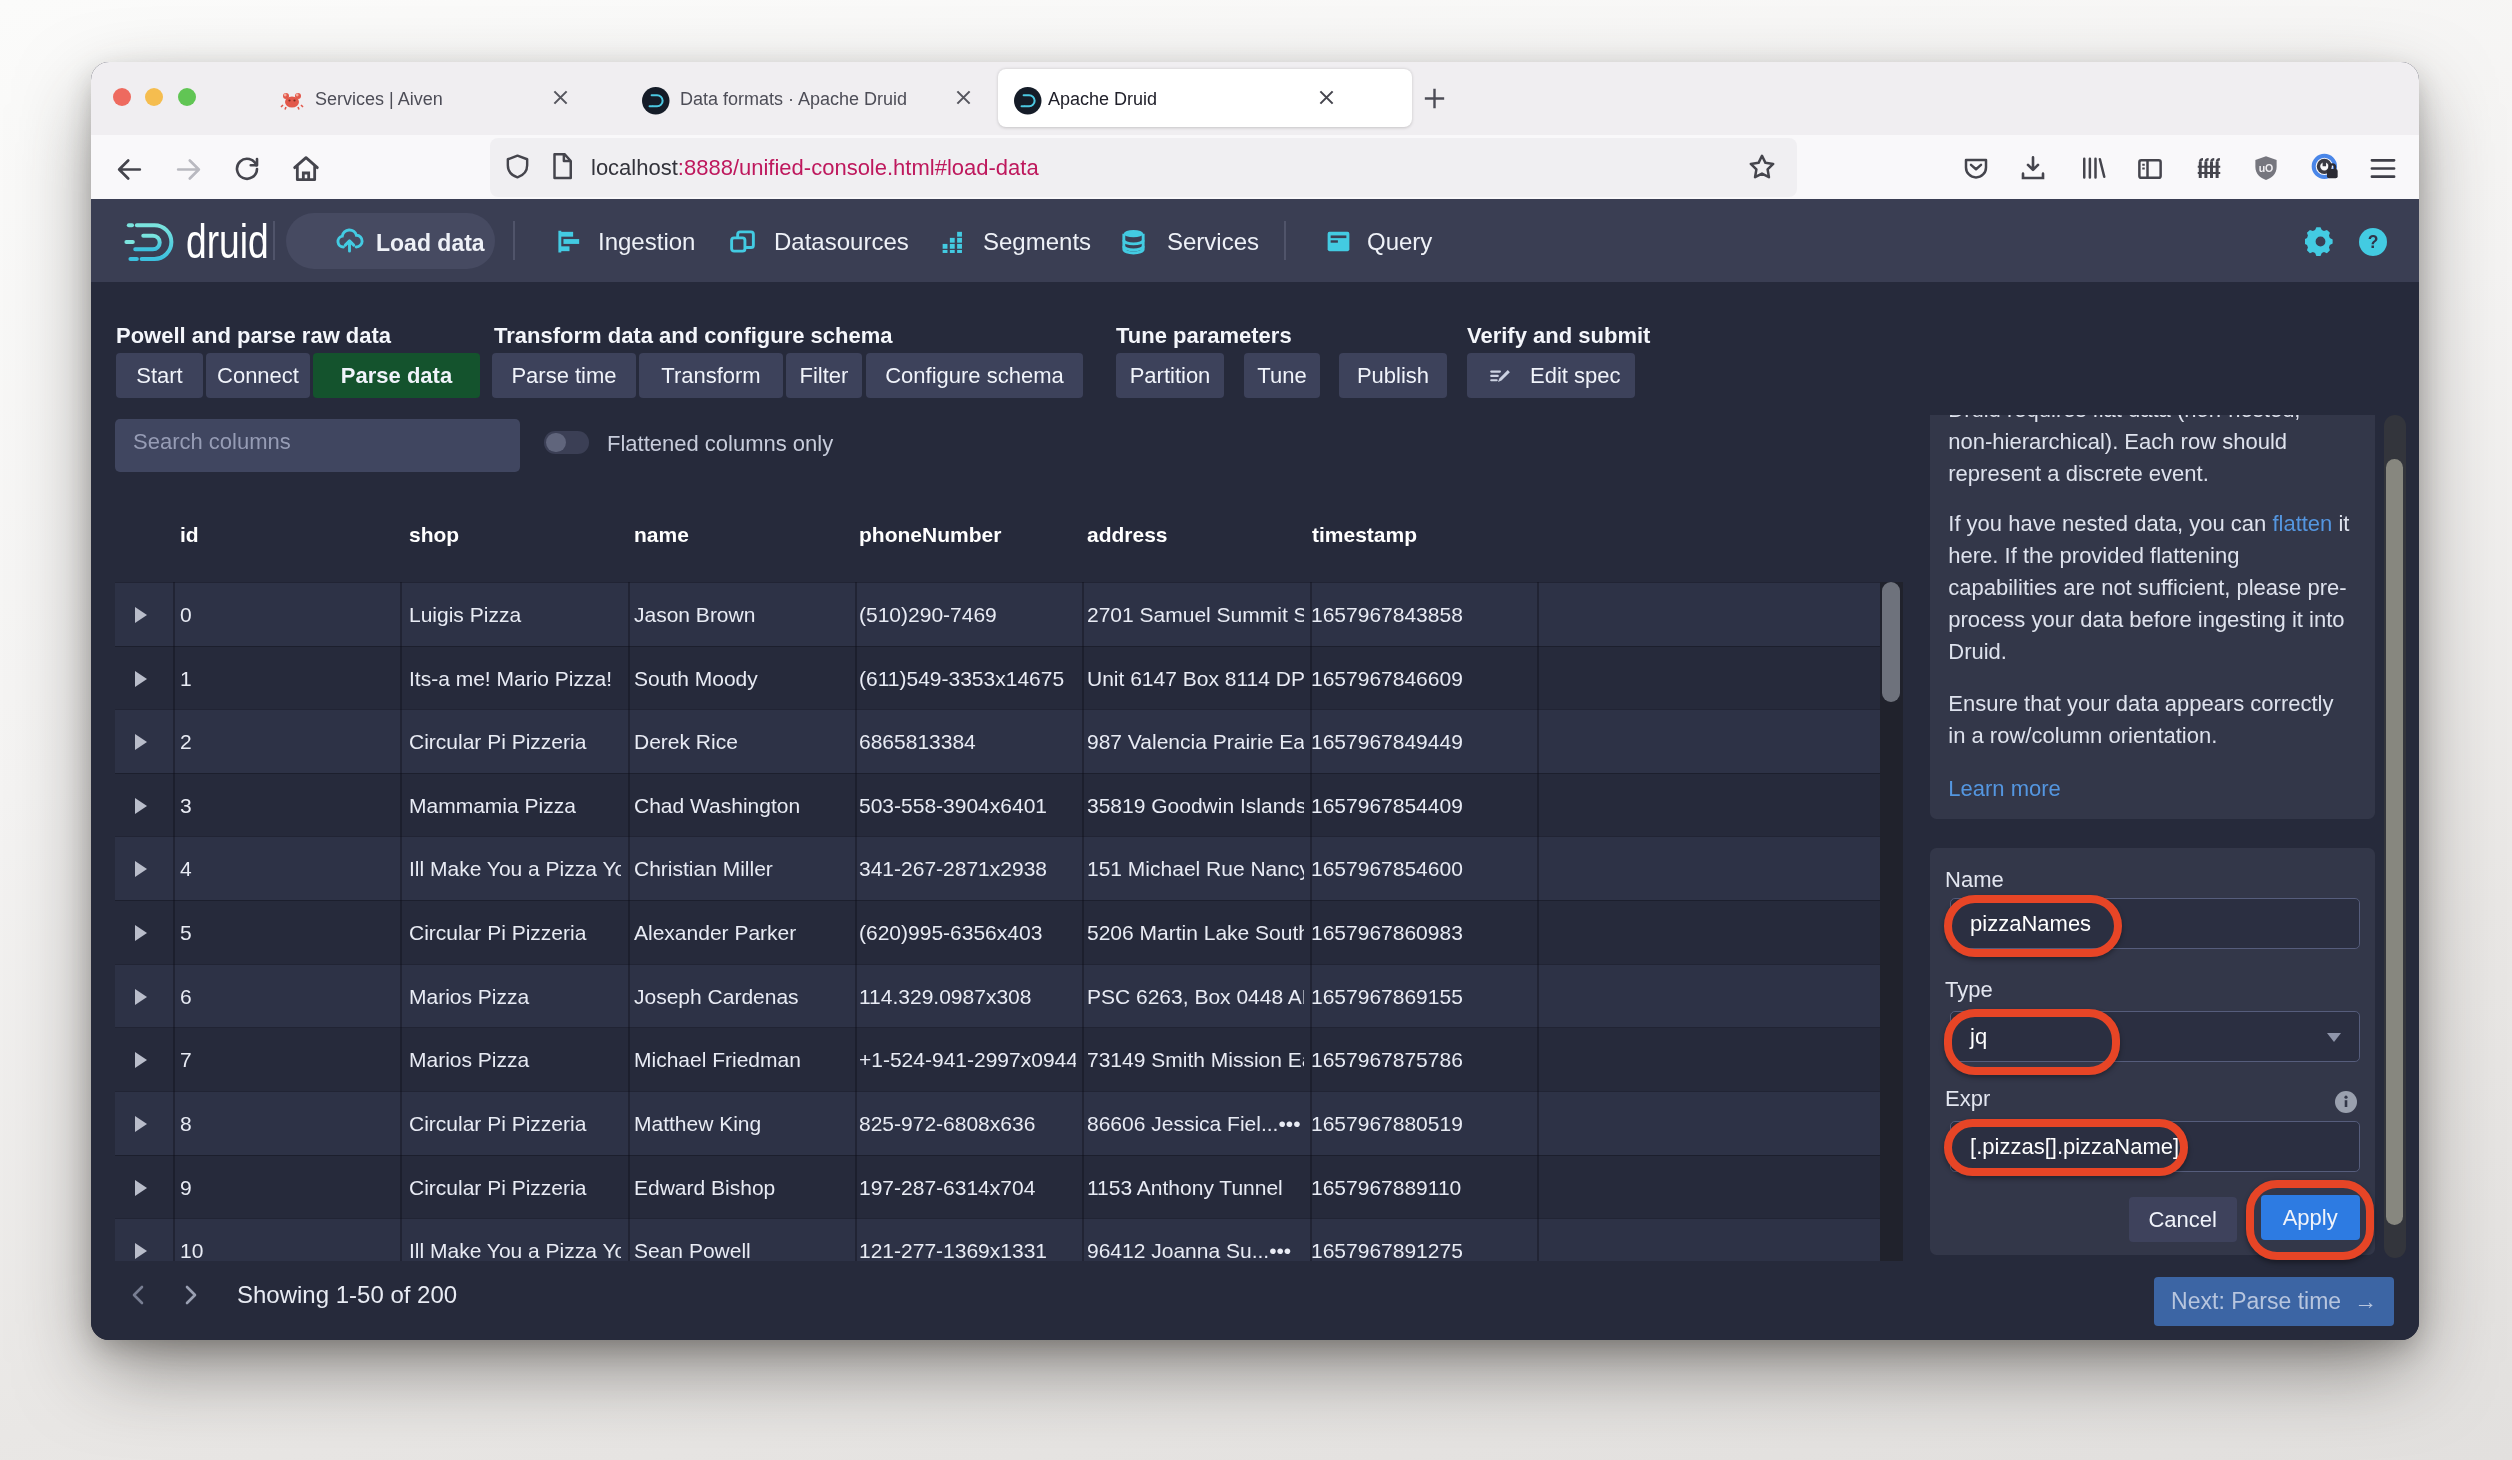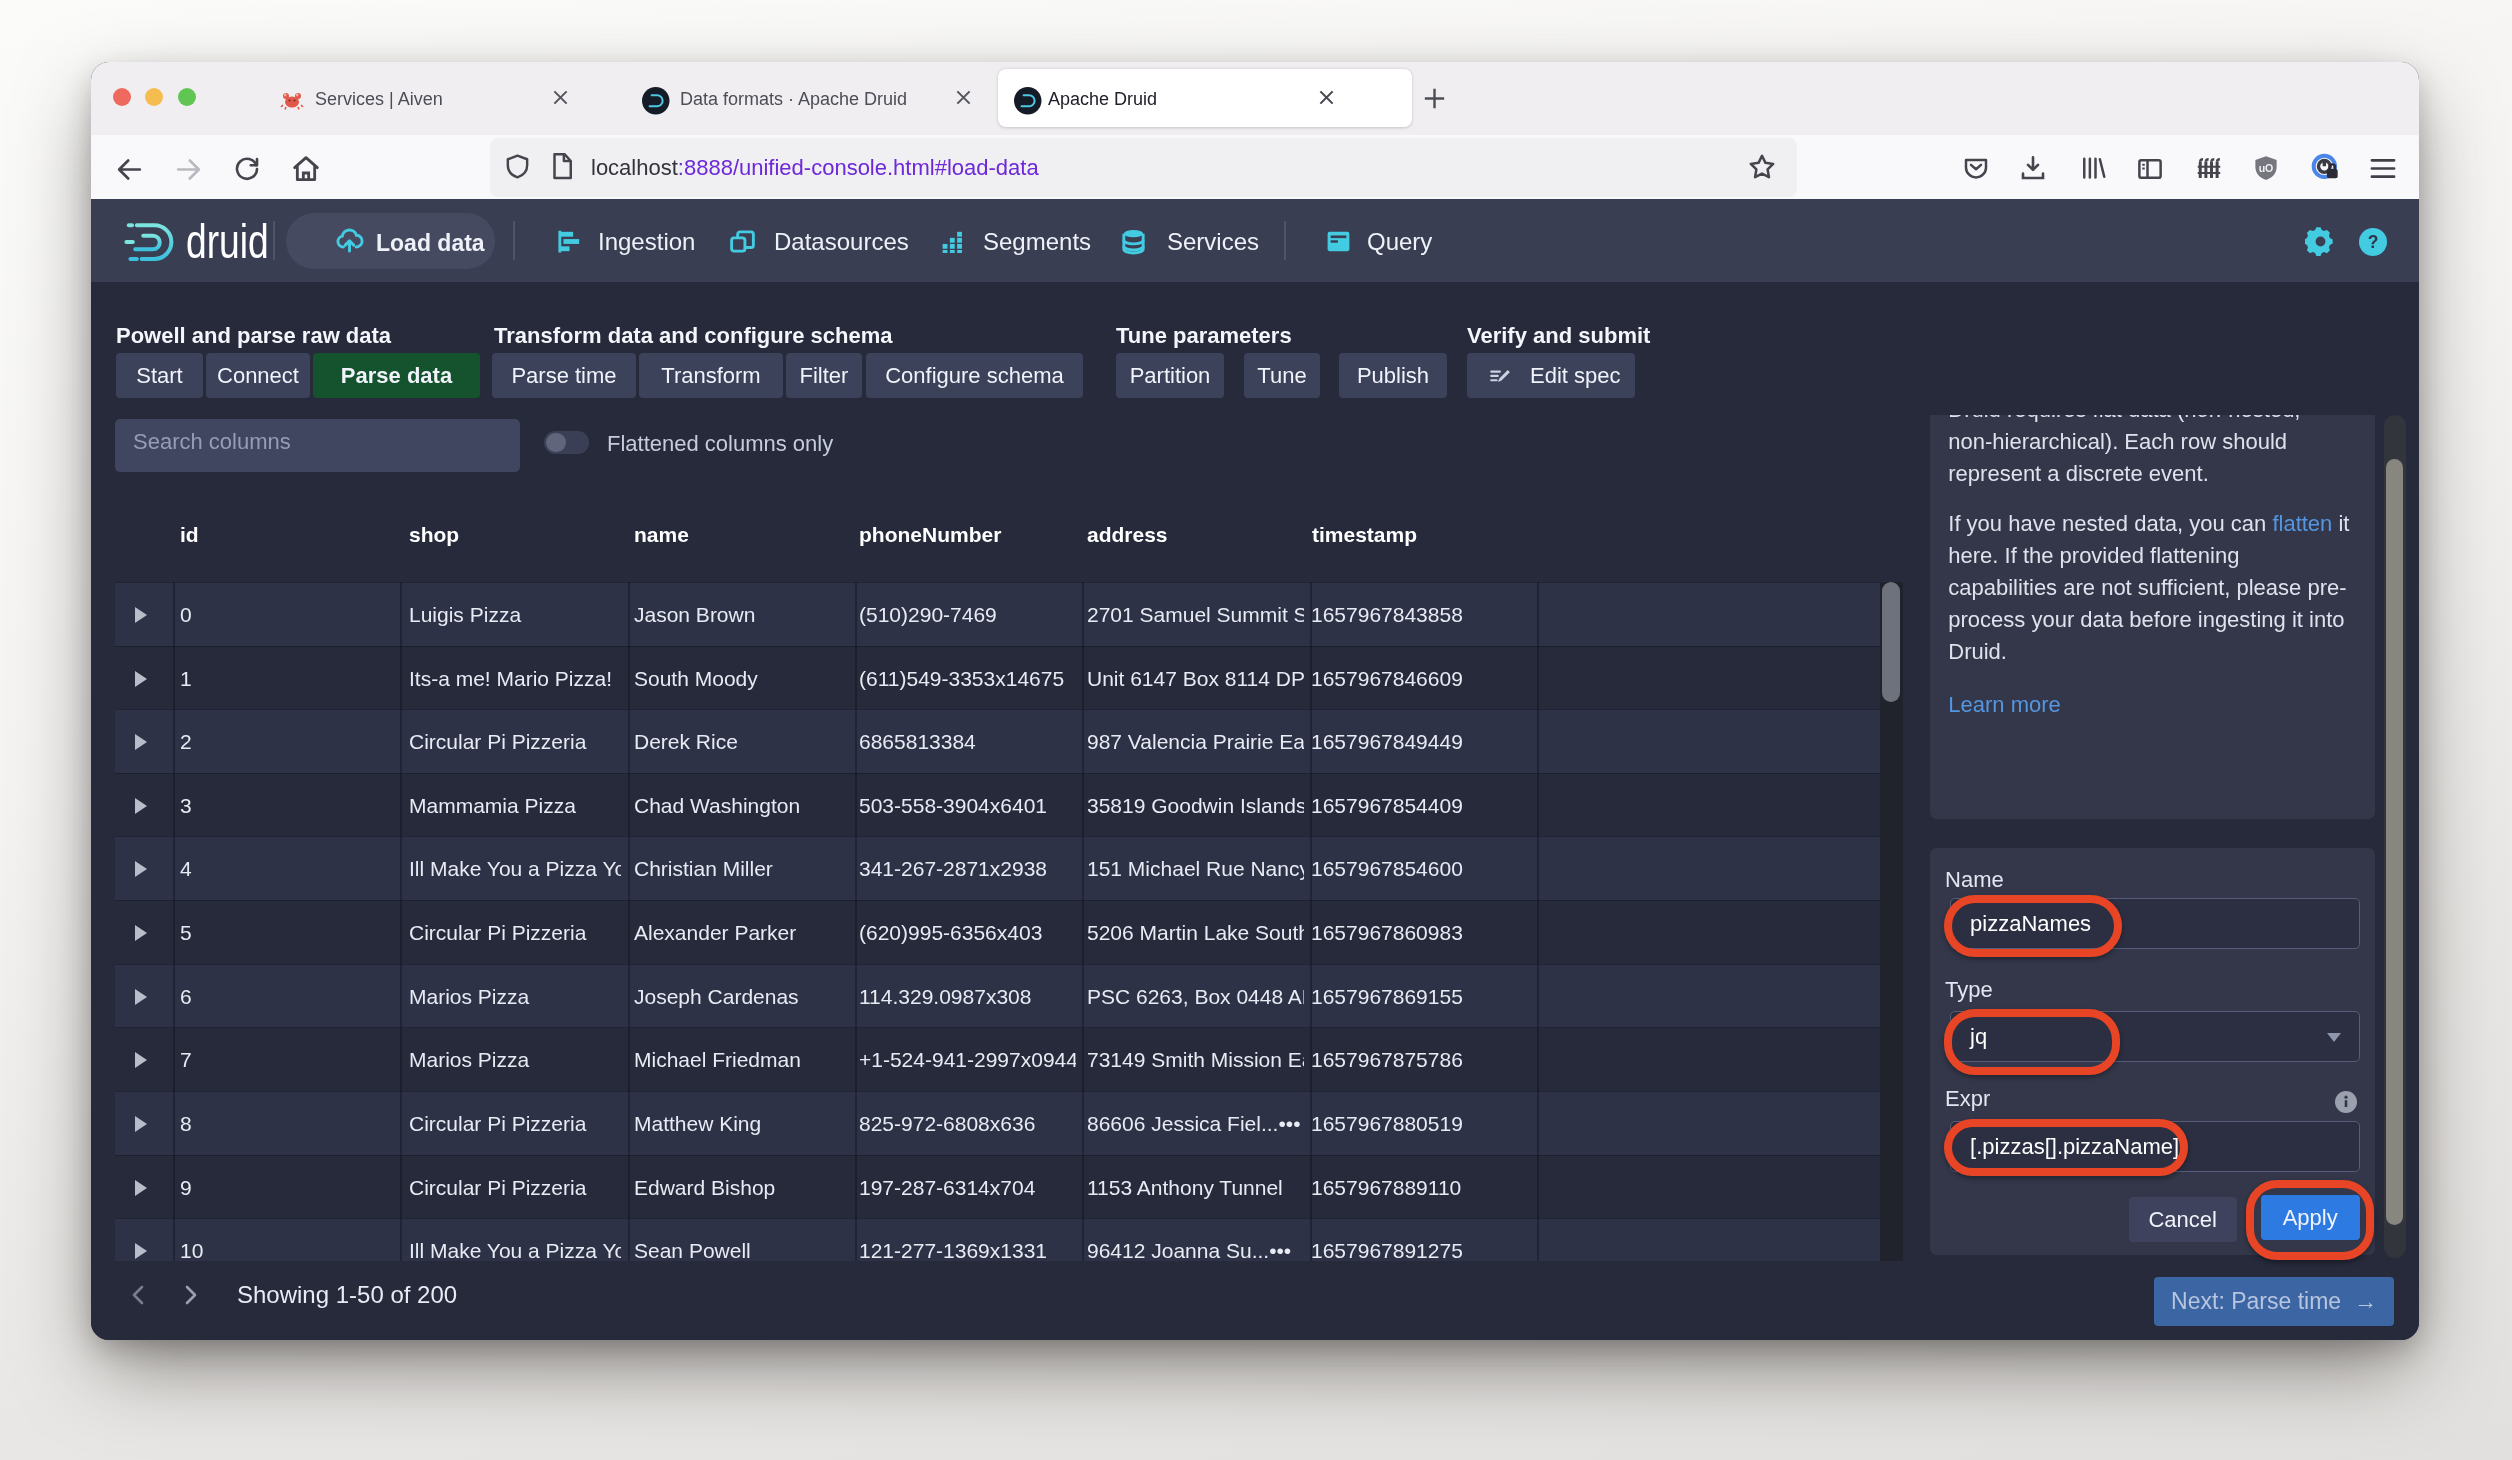--- a/index.html
+++ b/index.html
@@ -6,21 +6,21 @@
 body{font-family:"Liberation Sans",sans-serif;background:linear-gradient(168deg,#fbfbfa 0%,#f4f3f2 40%,#e9e7e5 72%,#e2e0de 100%);position:relative}
 .win{position:absolute;left:91px;top:62px;width:2328px;height:1278px;border-radius:18px;overflow:hidden;background:#262a3b;box-shadow:0 32px 81px -9.7px rgba(45,42,38,.55),0 9.7px 27.5px -4.9px rgba(45,42,38,.3)}
 .tabstrip{position:absolute;left:0;top:0;width:100%;height:73px;background:#f0eef1}
 .dot{position:absolute;top:26px;width:18px;height:18px;border-radius:50%}
 .urlrow{position:absolute;left:0;top:73px;width:100%;height:64px;background:#f9f8fa}
 .tabtxt{position:absolute;top:27px;font-size:18px;color:#4d4d57;white-space:nowrap}
 .activetab{position:absolute;left:907px;top:7.3px;width:414px;height:58px;background:#fff;border-radius:8px;box-shadow:0 0.8px 3.2px rgba(0,0,0,.18)}
 .xbtn{position:absolute;top:25px;width:21px;height:21px;color:#56565e}
 .urlfield{position:absolute;left:399px;top:3.2px;width:1307px;height:59px;border-radius:8px;background:#f0eff2}
 .urltxt{position:absolute;left:500px;top:20px;font-size:22px;color:#33333b;white-space:nowrap}
-.urltxt span{color:#6d28d9}
+.urltxt span{color:#be185d}
 .page{position:absolute;left:0;top:137px;width:100%;height:1141px;background:#262a3b}
 .navbar{position:absolute;left:0;top:137px;width:100%;height:83px;background:#3a3e53}
 .wordmark{position:absolute;left:95px;top:151px;font-size:49px;color:#fff;letter-spacing:0;transform:scaleX(0.76);transform-origin:left top}
 .navsep{position:absolute;top:159px;width:1.6px;height:39px;background:#50546a}
 .pill{position:absolute;left:195px;top:151px;width:209px;height:56px;border-radius:28px;background:#464a61}
 .navitem{position:absolute;top:166px;font-size:24px;color:#eef1f7;white-space:nowrap}
 .navicon{position:absolute;top:165px}
 .stephead{position:absolute;top:261px;font-size:22px;font-weight:bold;color:#f4f6fb;white-space:nowrap}
 .sbtn{position:absolute;top:291px;height:45px;background:#3d425b;border-radius:4px;color:#f0f3fa;font-size:22px;line-height:45px;text-align:center}
 .sbtn.active{background:#14532d;font-weight:bold}
@@ -386,20 +386,21 @@
     </svg>
   <svg class="icon" style="left:87px;top:1221px" width="24" height="24" viewBox="0 0 24 24">
       <path d="M9 4l8 8-8 8" stroke="#9aa0b2" stroke-width="2.6" fill="none" stroke-linecap="round" stroke-linejoin="round"></path>
     </svg>
   <div class="pag" style="left:146px">Showing 1-50 of 200</div>
 
   <div class="panelclip">
     <div class="card" style="top:-40px;height:444px;padding:19.4px 19.4px 0 18.6px">
       <div class="ptxt">Druid requires flat data (non-nested,<br>non-hierarchical). Each row should<br>represent a discrete event.</div>
       <div class="ptxt" style="margin-top:18px">If you have nested data, you can <a>flatten</a> it<br>here. If the provided flattening<br>capabilities are not sufficient, please pre-<br>process your data before ingesting it into<br>Druid.</div>
+      <div class="ptxt" style="margin-top:20px">Ensure that your data appears correctly<br>in a row/column orientation.</div>
       <div class="ptxt" style="margin-top:21px"><a>Learn more</a></div>
     </div>
     <div class="card" style="top:433px;height:407px">
       <div class="lbl" style="position:absolute;left:15.4px;top:19.4px">Name</div>
       <div class="finput" style="top:50px">pizzaNames</div>
       <div class="lbl" style="position:absolute;left:15.4px;top:129px">Type</div>
       <div class="finput" style="top:163px">jq</div>
       <div class="caret" style="left:397px;top:185px"></div>
       <div class="lbl" style="position:absolute;left:15.4px;top:238px">Expr</div>
       <svg style="position:absolute;left:404px;top:242px" width="24" height="24" viewBox="0 0 24 24">

